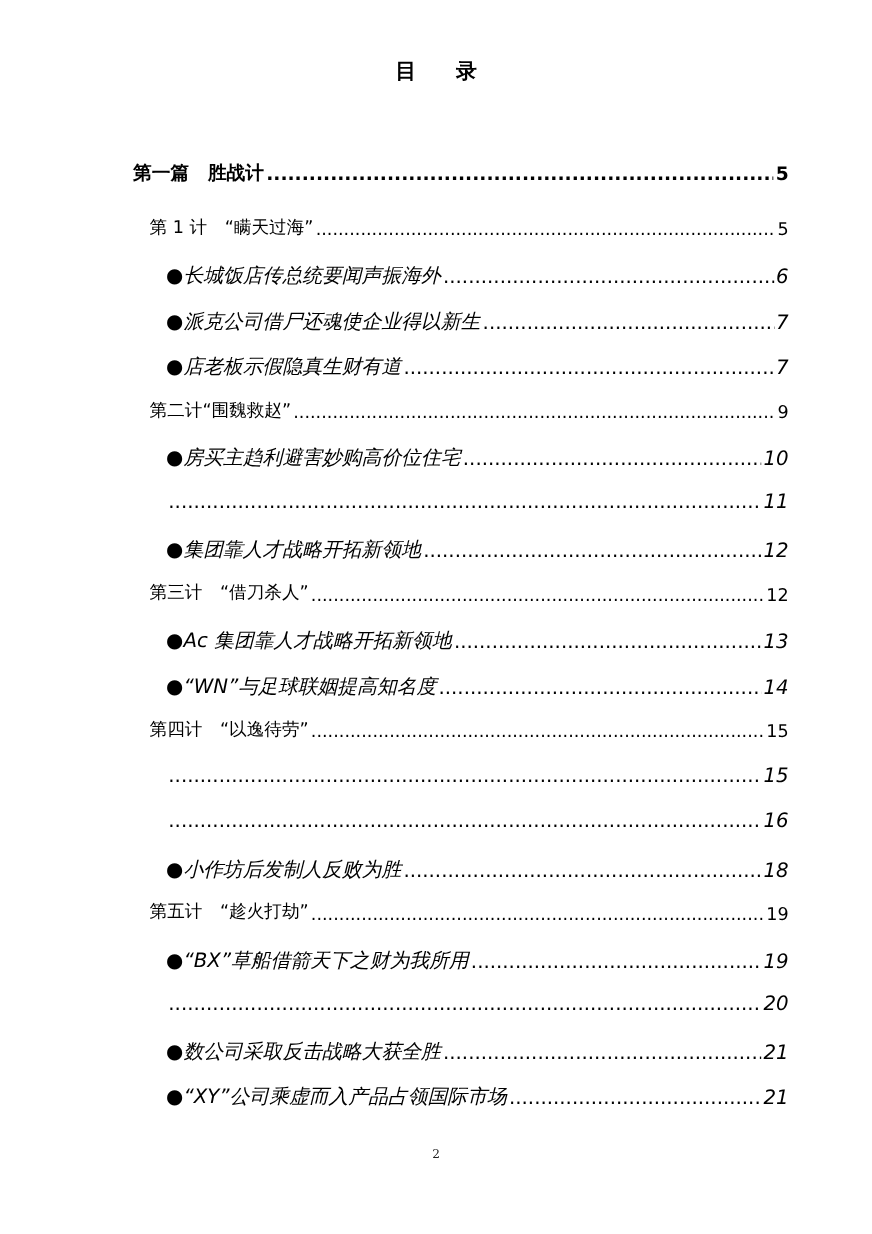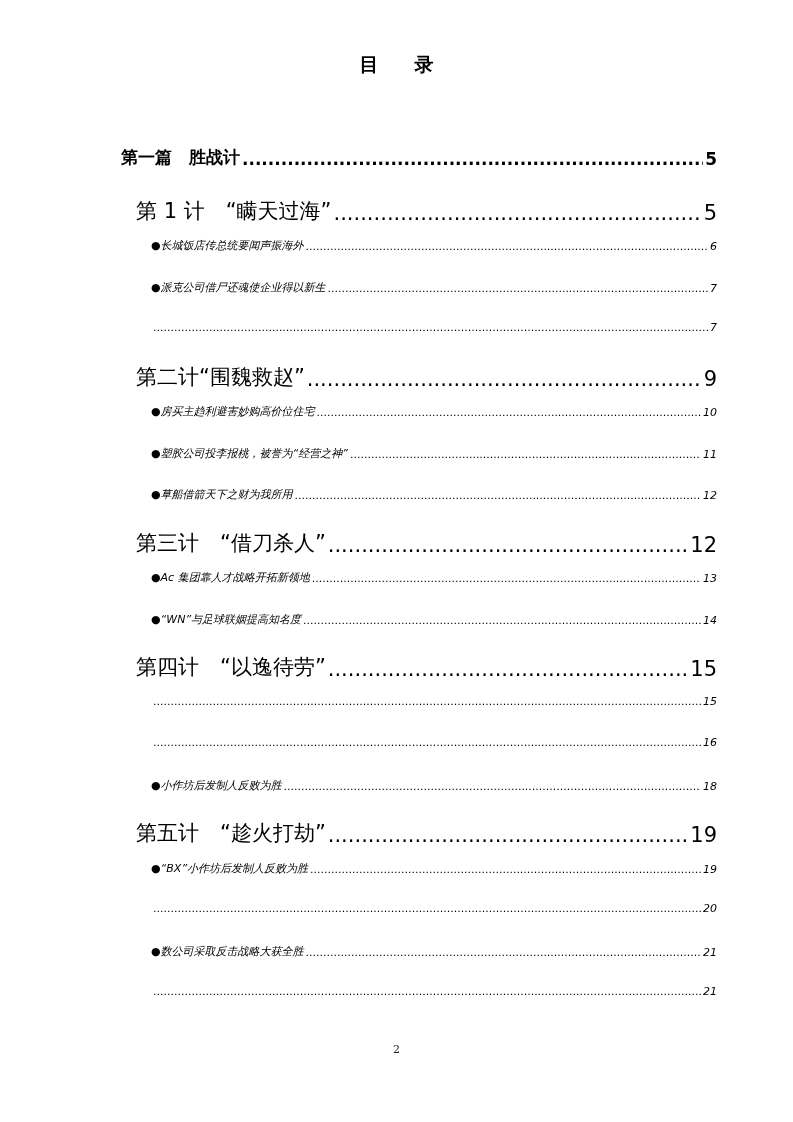--- a/index.html
+++ b/index.html
@@ -10,22 +10,22 @@
   .title span { display: inline-block; }
   .title .gap { width: 36px; }
   .toc { position: absolute; left: 0; top: 0; width: 793px; }
   .row { position: absolute; display: flex; align-items: flex-end; white-space: nowrap; margin-left: 45px; }
   .row .label { flex: 0 0 auto; }
   .row .dots { flex: 1 1 auto; overflow: hidden; margin: 0 2px; color: #000; letter-spacing: 0;
                font-style: normal; }
   .row .dots::before { content: "........................................................................................................................................................................................................................................................................"; }
   .row .page { flex: 0 0 auto; }
   .lvl0 { left: 76px; right: 76px; font-size: 17px; font-weight: bold; }
-  .lvl1 { left: 91px; right: 76px; font-size: 21px; }
-  .lvl2 { left: 106px; right: 76px; font-size: 11px; font-style: italic; }
+  .lvl1 { left: 91px; right: 76px; font-size: 16px; }
+  .lvl2 { left: 106px; right: 76px; font-size: 18px; font-style: italic; }
   .footer { position: absolute; top: 1043px; left: 0; width: 793px; text-align: center;
             font-family: "DejaVu Serif", "Liberation Serif", serif; font-size: 11px; color: #222; }
 </style>
 </head>
 <body>
 
 <div class="title">
   <span>目</span><span class="gap"></span><span>录</span>
 </div>
 
@@ -44,40 +44,40 @@
     <span class="label">●长城饭店传总统要闻声振海外</span>
       <span class="dots"></span>
       <span class="page">6</span>
   </div>
   <div class="row lvl2" style="top:280px">
     <span class="label">●派克公司借尸还魂使企业得以新生</span>
       <span class="dots"></span>
       <span class="page">7</span>
   </div>
   <div class="row lvl2" style="top:321px">
+    <span class="label">●店老板示假隐真生财有道</span>
       <span class="dots"></span>
       <span class="page">7</span>
   </div>
   <div class="row lvl1" style="top:363px">
     <span class="label">第二计“围魏救赵”</span>
       <span class="dots"></span>
       <span class="page">9</span>
   </div>
   <div class="row lvl2" style="top:404px">
     <span class="label">●房买主趋利避害妙购高价位住宅</span>
       <span class="dots"></span>
       <span class="page">10</span>
   </div>
   <div class="row lvl2" style="top:446px">
-    <span class="label">●塑胶公司投李报桃，被誉为“经营之神”</span>
       <span class="dots"></span>
       <span class="page">11</span>
   </div>
   <div class="row lvl2" style="top:487px">
-    <span class="label">●草船借箭天下之财为我所用</span>
+    <span class="label">●集团靠人才战略开拓新领地</span>
       <span class="dots"></span>
       <span class="page">12</span>
   </div>
   <div class="row lvl1" style="top:529px">
     <span class="label">第三计　“借刀杀人”</span>
       <span class="dots"></span>
       <span class="page">12</span>
   </div>
   <div class="row lvl2" style="top:570px">
     <span class="label">●Ac 集团靠人才战略开拓新领地</span>
@@ -106,32 +106,33 @@
     <span class="label">●小作坊后发制人反败为胜</span>
       <span class="dots"></span>
       <span class="page">18</span>
   </div>
   <div class="row lvl1" style="top:819px">
     <span class="label">第五计　“趁火打劫”</span>
       <span class="dots"></span>
       <span class="page">19</span>
   </div>
   <div class="row lvl2" style="top:861px">
-    <span class="label">●“BX”小作坊后发制人反败为胜</span>
+    <span class="label">●“BX”草船借箭天下之财为我所用</span>
       <span class="dots"></span>
       <span class="page">19</span>
   </div>
   <div class="row lvl2" style="top:902px">
       <span class="dots"></span>
       <span class="page">20</span>
   </div>
   <div class="row lvl2" style="top:944px">
     <span class="label">●数公司采取反击战略大获全胜</span>
       <span class="dots"></span>
       <span class="page">21</span>
   </div>
   <div class="row lvl2" style="top:985px">
+    <span class="label">●“XY”公司乘虚而入产品占领国际市场</span>
       <span class="dots"></span>
       <span class="page">21</span>
   </div>
 </div>
 
 <div class="footer">2</div>
 
 </body></html>

